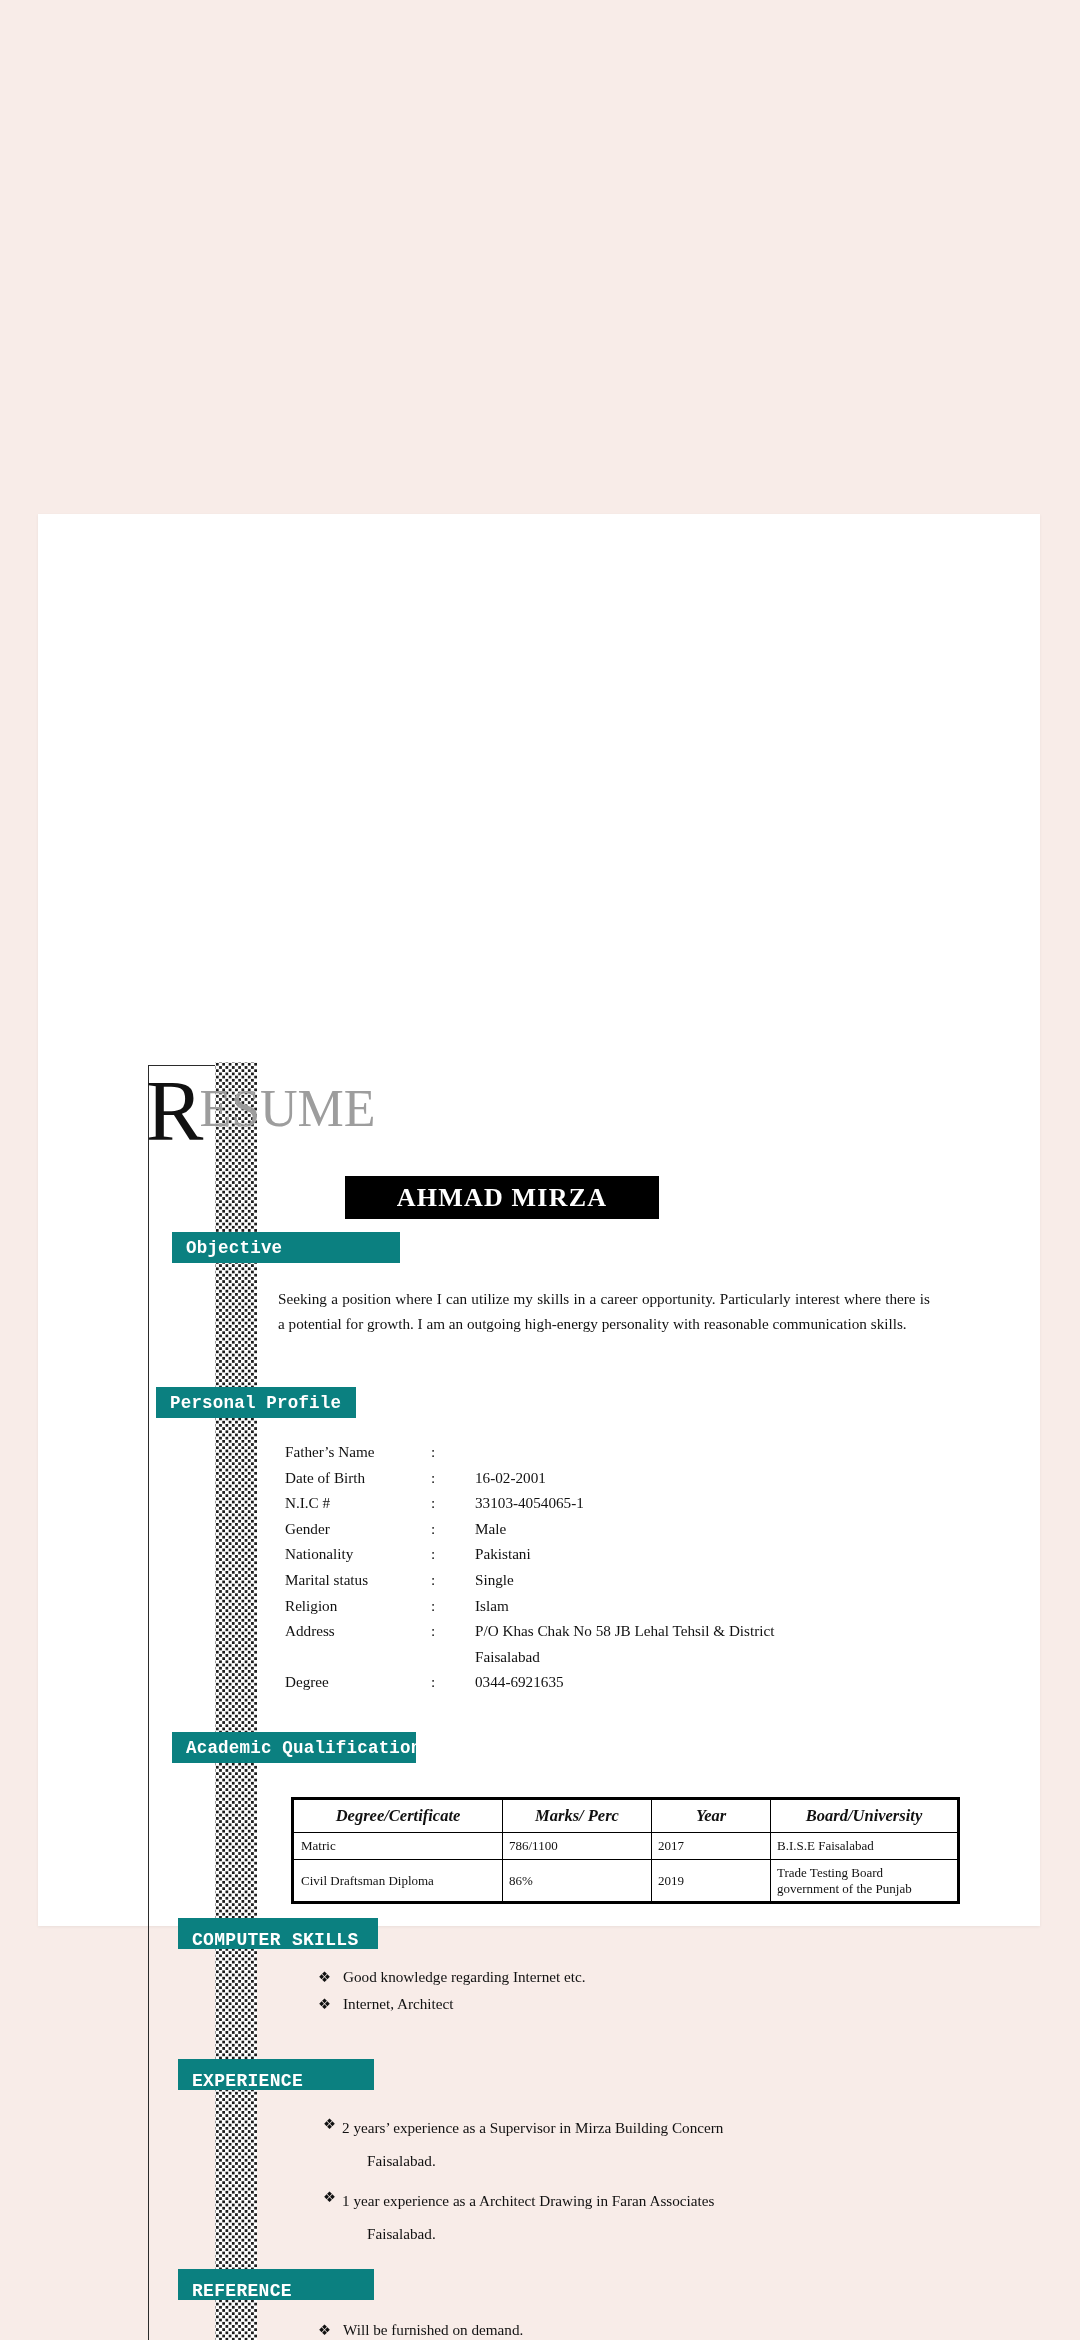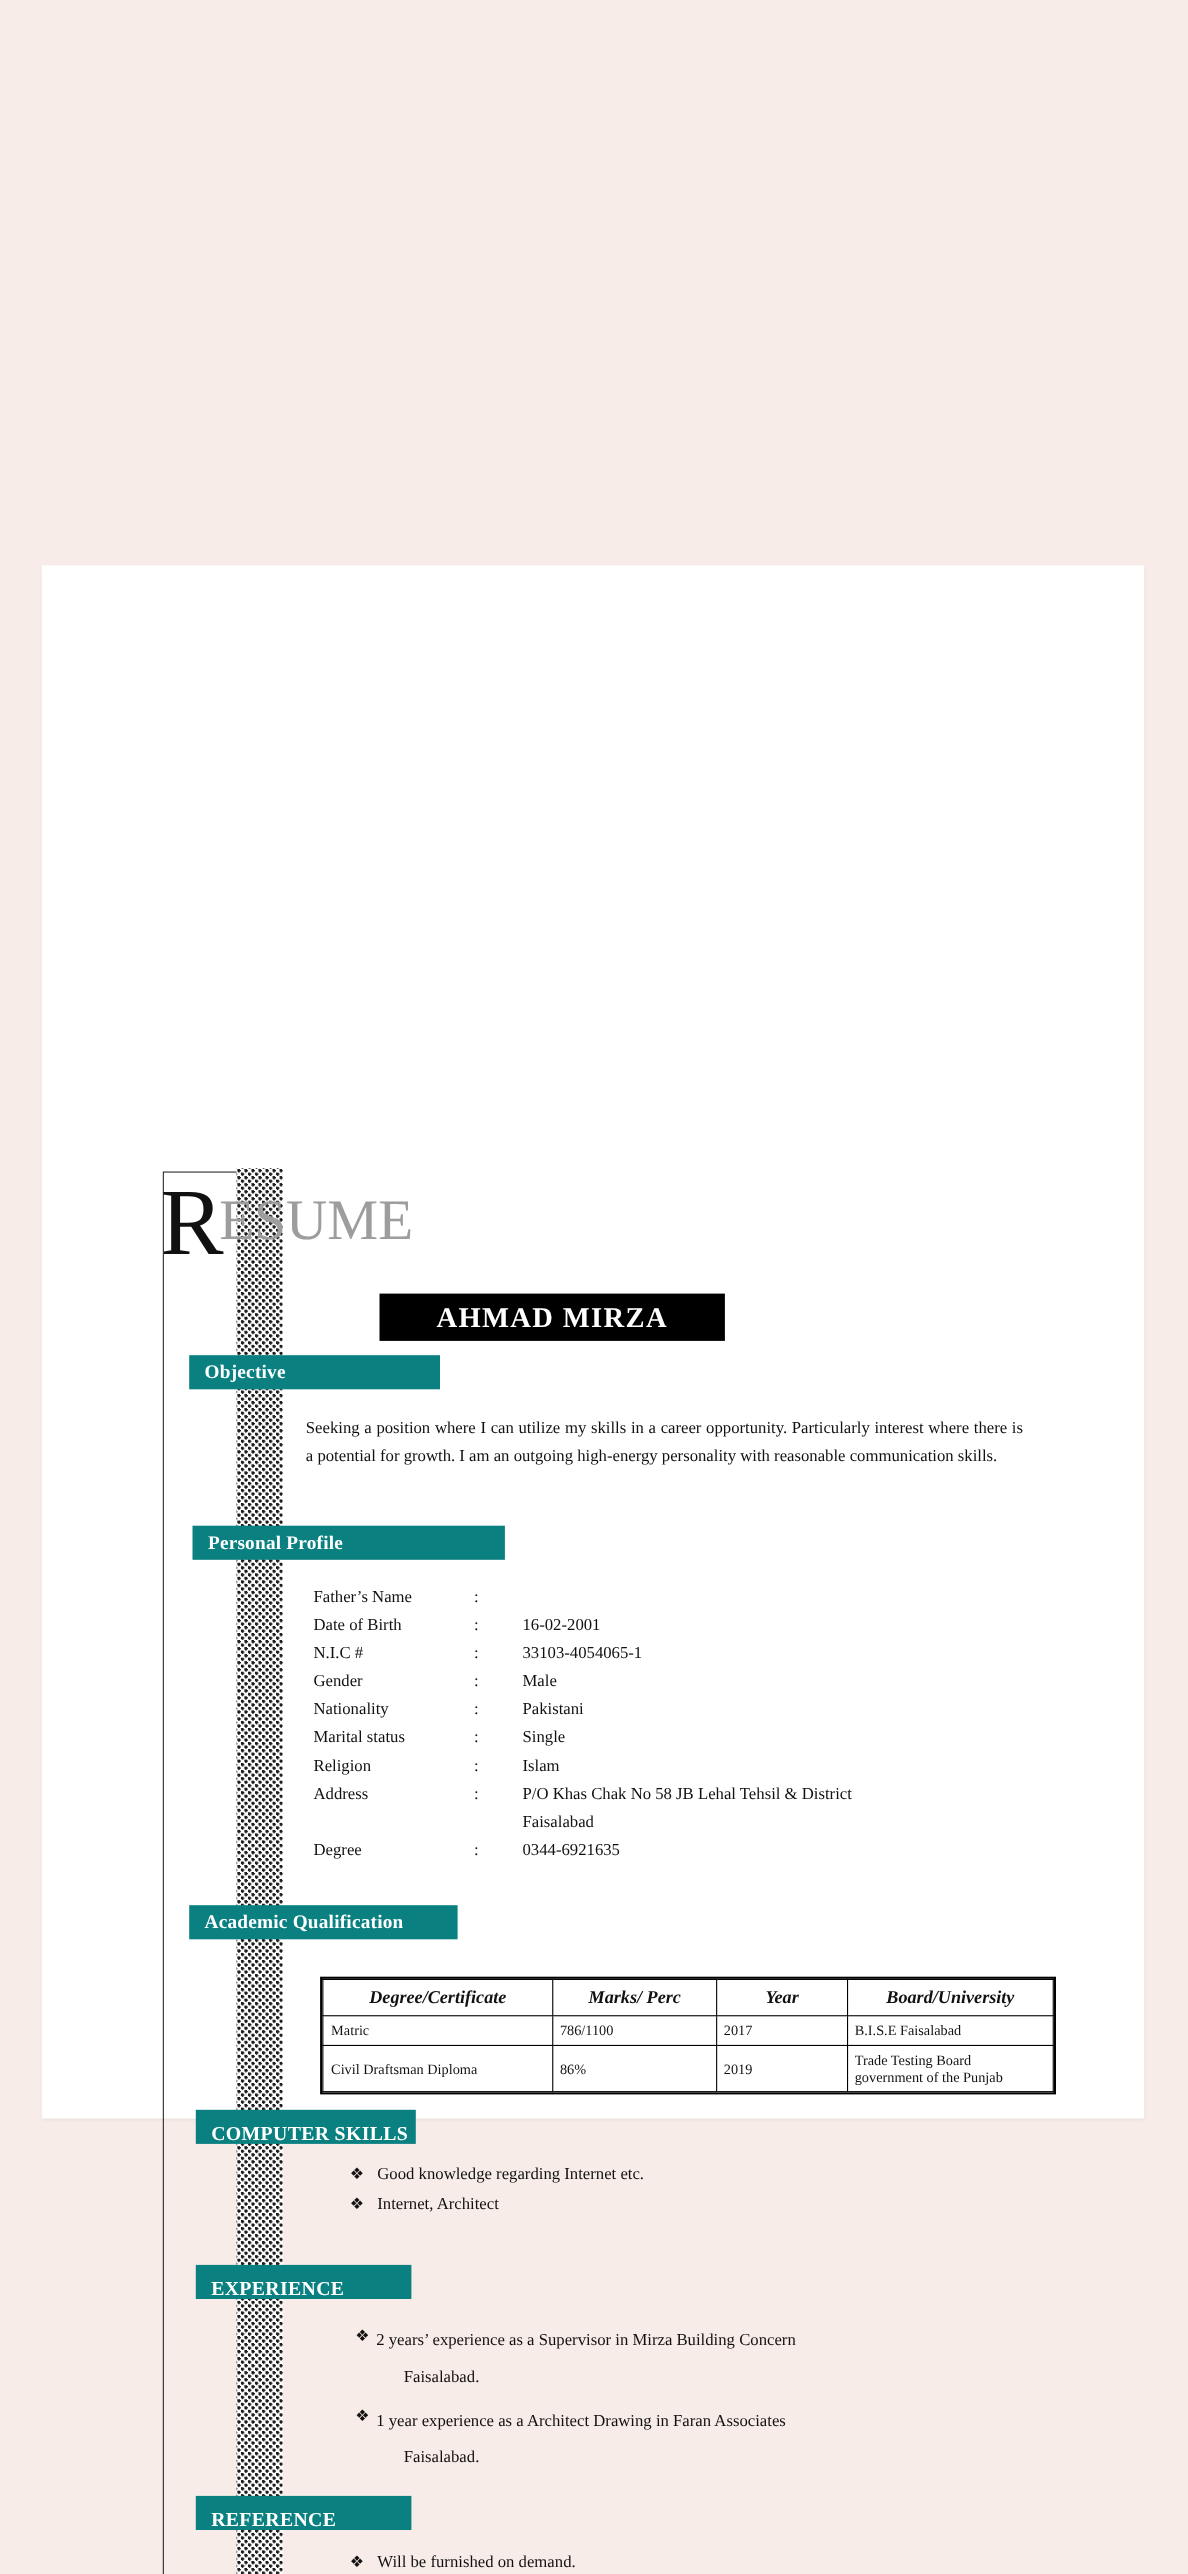--- a/index.html
+++ b/index.html
@@ -98,21 +98,21 @@
     background:#0b8080;
     z-index:6;
     display:flex;align-items:center;
   }
   .sec-bar span{
     color:#ffffff;
     font-weight:bold;
     font-size:17.5px;
     padding-left:14px;
     letter-spacing:0.2px;
-    font-family:Liberation Serif, serif;
+    font-family:Liberation Mono, monospace;
     white-space:nowrap;
   }
   .sec-bar.caps span{font-size:18px;letter-spacing:0.3px;margin-top:12px;}
 
   
   .block{position:absolute;z-index:4;color:#111;}
 
   .objective-text{
     left:240px; top:772px;
     width:652px;
@@ -217,21 +217,21 @@
     <div class="name-banner">
       <span>AHMAD MIRZA</span>
     </div>
 
     <div class="sec-bar" style="left:134px;top:718px;width:228px;">
       <span>Objective</span>
     </div>
 
     <div class="block objective-text">Seeking a position where I can utilize my skills in a career opportunity. Particularly interest where there is a potential for growth. I am an outgoing high-energy personality with reasonable communication skills.</div>
 
-    <div class="sec-bar" style="left:137px;top:873px;width:284px;">
+    <div class="sec-bar" style="left:118px;top:873px;width:200px;">
       <span>Personal Profile</span>
     </div>
 
     <div class="block profile">
       <div class="prow">
         <div class="lab">Father’s Name</div>
         <div class="col">:</div>
       </div>
       <div class="prow">
         <div class="lab">Date of Birth</div>

